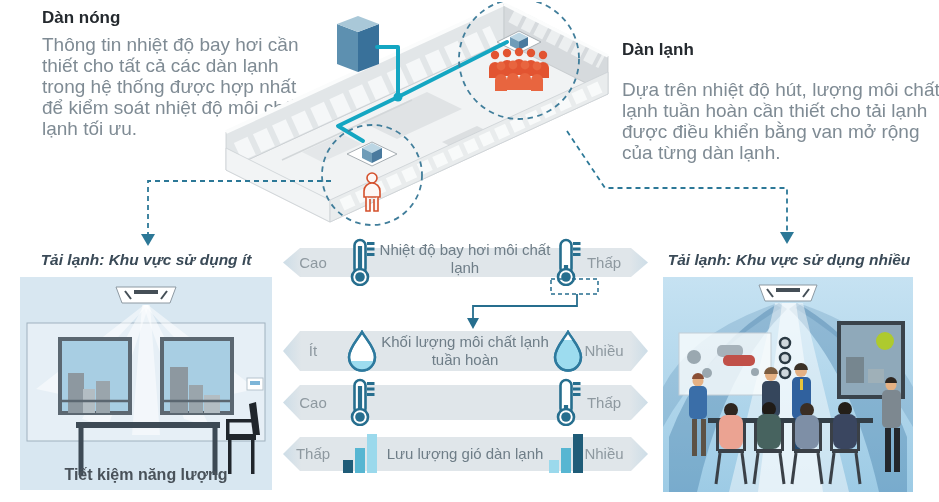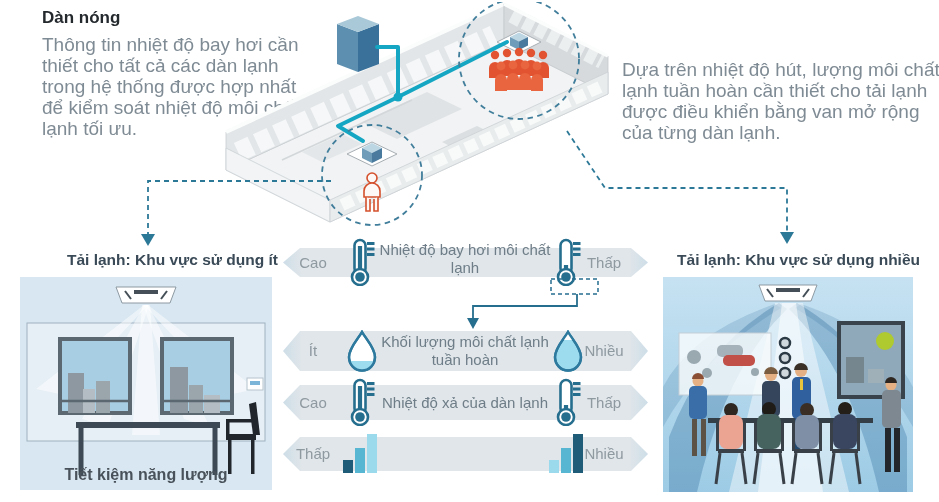--- a/index.html
+++ b/index.html
@@ -4,21 +4,21 @@
 <style>
   html,body{margin:0;padding:0;background:#fff;}
   #canvas{
     position:relative;width:939px;height:502px;background:#ffffff;overflow:hidden;
     font-family:"Liberation Sans","DejaVu Sans",sans-serif;
     border-radius:20px;
   }
   .abs{position:absolute;}
   .title{font-size:17px;font-weight:bold;color:#24292e;}
   .body-text{font-size:19px;line-height:21px;color:#7f8b94;}
-  .section-heading{font-size:15.5px;font-weight:bold;color:#3a4a57;text-align:right;}
+  .section-heading{font-size:15.5px;font-weight:bold;color:#3a4a57;text-align:center;font-style:italic;}
   .caption{font-size:16px;font-weight:bold;color:#49525a;text-align:center;}
   .band{
     position:absolute;left:0;width:365px;
     background:linear-gradient(90deg,#cddde7 0%,#e0e6ea 5%,#e0e6ea 95%,#cddde7 100%);
     clip-path:polygon(17px 0,calc(100% - 17px) 0,100% 50%,calc(100% - 17px) 100%,17px 100%,0 50%);
   }
   .side-label{position:absolute;width:60px;text-align:center;font-size:15px;color:#8e99a0;}
   .center-label{position:absolute;left:82px;width:200px;text-align:center;font-size:15px;color:#6e7d87;
     display:flex;align-items:center;justify-content:center;line-height:18px;}
   .icon{position:absolute;}
@@ -76,20 +76,21 @@
       </symbol>
     </defs>
   </svg>
 
   <div class="abs" style="left:42px;top:8px;width:275px;">
     <div class="title">Dàn nóng</div>
     <div class="body-text" style="margin-top:6px;">Thông tin nhiệt độ bay hơi cần thiết cho tất cả các dàn lạnh trong hệ thống được hợp nhất để kiểm soát nhiệt độ môi chất lạnh tối ưu.</div>
   </div>
 
   <div class="abs" style="left:622px;top:40px;width:318px;">
+    <div class="title">Dàn lạnh</div>
     <div class="body-text" style="margin-top:19px;">Dựa trên nhiệt độ hút, lượng môi chất lạnh tuần hoàn cần thiết cho tải lạnh được điều khiển bằng van mở rộng của từng dàn lạnh.</div>
   </div>
 
   <svg class="abs" style="left:212px;top:2px;" width="400" height="238" viewBox="0 0 400 238">
 
     <polygon points="14,168 292,40 396,92 118,220" fill="#f1f3f4" stroke="#d9dcde" stroke-width="1"></polygon>
 
     <polygon points="14,168 292,40 292,2 14,130" fill="#e2e6e8" stroke="#c8cdd0" stroke-width="0.8"></polygon>
     <line x1="26" y1="150" x2="282" y2="33" stroke="#f5f7f8" stroke-width="20" stroke-dasharray="15 6"></line>
     <line x1="14" y1="130" x2="292" y2="2" stroke="#fbfcfc" stroke-width="4"></line>
@@ -371,31 +372,31 @@
     <svg class="icon" style="left:268px;top:92px;" width="34" height="42">
         <use href="#droplet-high"></use>
       </svg>
     <div class="side-label" style="left:291px;top:93px;line-height:40px;">Nhiều</div>
 
     <div class="band" style="top:147px;height:35px;"></div>
     <div class="side-label" style="left:0;top:147px;line-height:35px;">Cao</div>
     <svg class="icon" style="left:64px;top:140px;" width="30" height="48">
         <use href="#thermo-high"></use>
       </svg>
-    <div class="center-label" style="top:147px;height:35px;">Nhiệt độ xả của dàn lạnh</div>
     <svg class="icon" style="left:270px;top:140px;" width="30" height="48">
         <use href="#thermo-low"></use>
       </svg>
     <div class="side-label" style="left:291px;top:147px;line-height:35px;">Thấp</div>
 
     <div class="band" style="top:199px;height:34px;"></div>
     <div class="side-label" style="left:0;top:199px;line-height:34px;">Thấp</div>
     <svg class="icon" style="left:60px;top:195px;" width="38" height="40">
         <use href="#bars-low"></use>
       </svg>
+    <div class="center-label" style="top:199px;height:34px;">Lưu lượng gió dàn lạnh</div>
     <svg class="icon" style="left:266px;top:195px;" width="38" height="40">
         <use href="#bars-high"></use>
       </svg>
     <div class="side-label" style="left:291px;top:199px;line-height:34px;">Nhiều</div>
   </div>
 
   <svg class="abs" style="left:0;top:0;pointer-events:none;" width="939" height="502" viewBox="0 0 939 502">
     <g stroke="#2c7897" stroke-width="1.8" fill="none" stroke-dasharray="5 4">
       <path d="M331 181 H148 V234"></path>
       <path d="M567 131 L605 188 H787 V232"></path>

